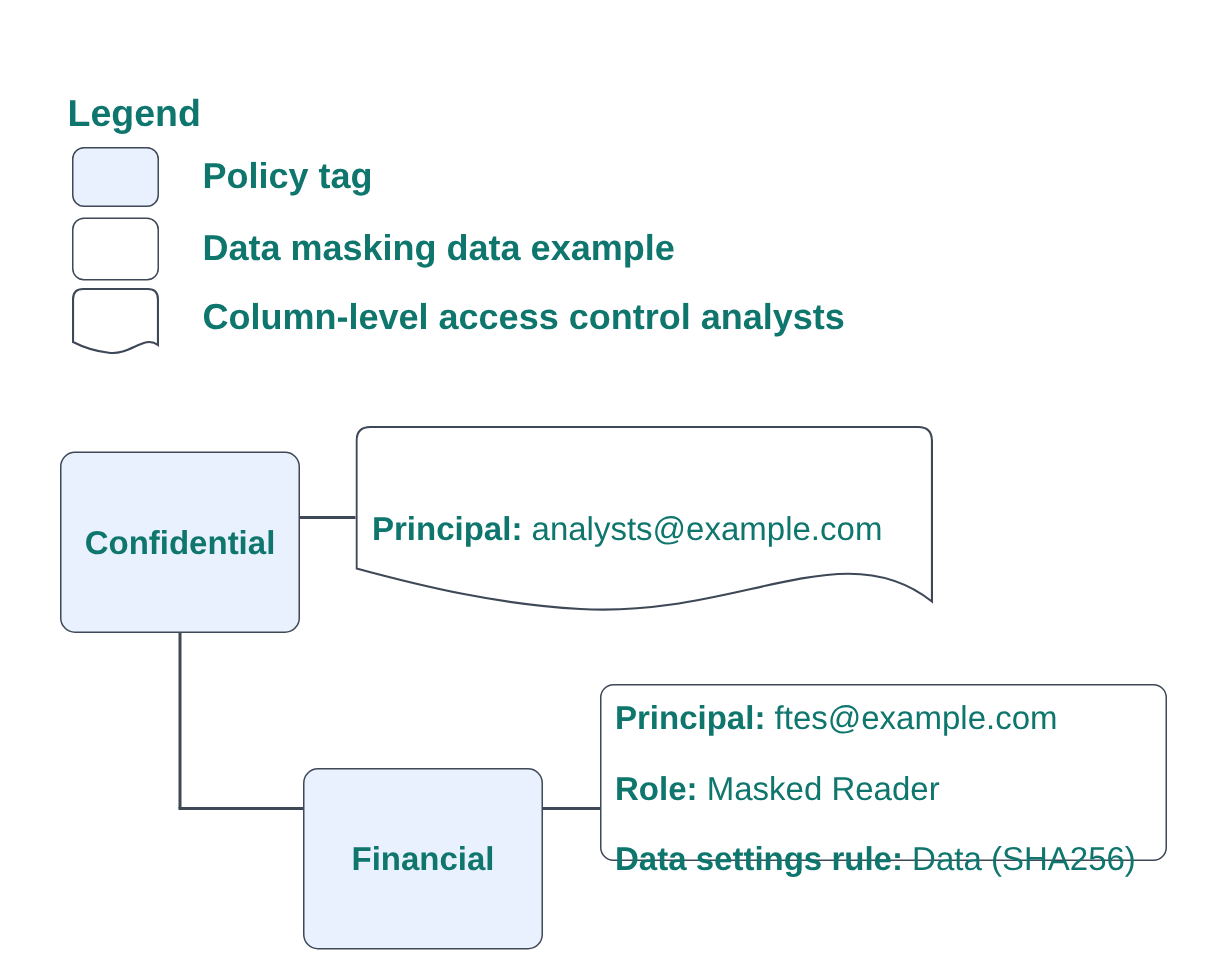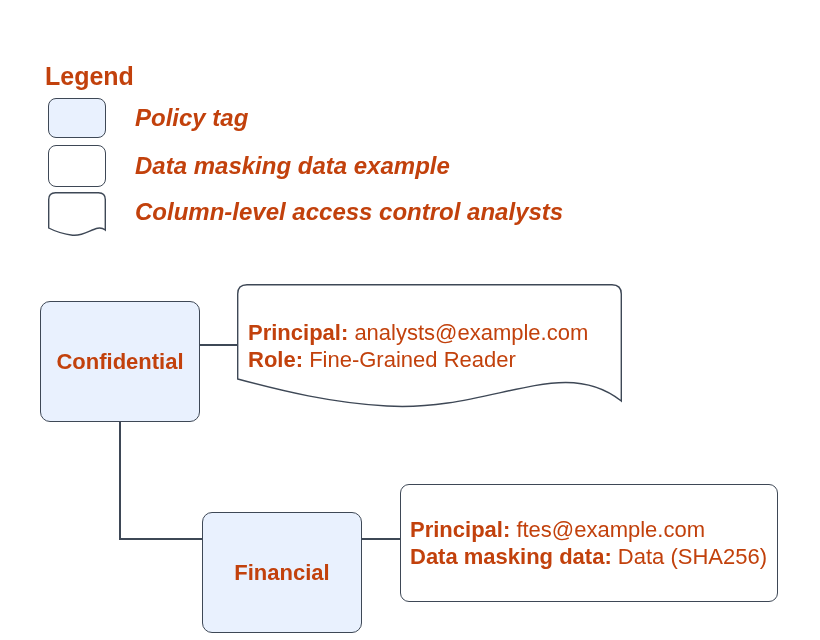--- a/index.html
+++ b/index.html
@@ -1,47 +1,47 @@
 <!DOCTYPE html>
 <html><head>
 <meta charset="utf-8">
 <style>
   html,body{margin:0;padding:0;background:#ffffff;}
   .canvas{
     position:relative;width:801px;height:640px;background:#ffffff;
-    font-family:"Liberation Sans",sans-serif;color:#c2410c;overflow:hidden;
+    font-family:"Liberation Sans",sans-serif;color:#0f766e;overflow:hidden;
   }
   
   .legend-title{position:absolute;left:45px;top:62px;font-size:25px;font-weight:bold;white-space:nowrap;}
   .swatch{position:absolute;left:48px;width:58px;border:1.4px solid #3e4856;border-radius:8px;box-sizing:border-box;}
   .swatch-blue{top:98px;height:40px;background:#e9f1fe;}
   .swatch-white{top:145px;height:42px;background:#ffffff;}
   .swatch-doc{position:absolute;left:48px;top:192px;}
-  .legend-label{position:absolute;left:135px;font-size:24px;font-weight:bold;line-height:28px;white-space:nowrap;font-style:italic;}
+  .legend-label{position:absolute;left:135px;font-size:24px;font-weight:bold;line-height:28px;white-space:nowrap;}
   .ll-1{top:104px;}
   .ll-2{top:152px;}
   .ll-3{top:198px;}
   
   .node{
     position:absolute;width:160px;height:121px;background:#e9f1fe;
     border:1.4px solid #3e4856;border-radius:10px;box-sizing:border-box;
     display:flex;align-items:center;justify-content:center;
     font-size:22px;font-weight:bold;margin-top:16px;
   }
   .node-confidential{left:40px;top:285px;}
   .node-financial{left:202px;top:496px;justify-content:center;}
   
   .doc-shape{position:absolute;left:237px;top:284px;}
   .doc-text{position:absolute;left:248px;top:319px;}
   .rect-box{
-    position:absolute;left:400px;top:484px;width:378px;height:118px;
+    position:absolute;left:400px;top:456px;width:378px;height:118px;
     background:#ffffff;border:1.4px solid #3e4856;border-radius:9px;box-sizing:border-box;
     display:flex;flex-direction:column;justify-content:center;padding-left:9px;
   }
-  .row{font-size:22px;line-height:27px;white-space:nowrap;}
+  .row{font-size:22px;line-height:27px;white-space:nowrap;margin-top:20px;}
   .b{font-weight:bold;}
   
   .conn{position:absolute;background:#3e4856;}
   .conn-conf-doc{left:200px;top:344.3px;width:37px;height:1.4px;}
   .conn-vert{left:119.3px;top:405px;width:1.4px;height:134px;}
   .conn-horiz{left:119.3px;top:538.3px;width:83px;height:1.4px;}
   .conn-fin-rect{left:362px;top:538.3px;width:38px;height:1.4px;}
 </style>
 </head>
 <body>
@@ -73,34 +73,34 @@
   </div>
 
   <svg class="doc-shape" width="386" height="127" viewBox="0 0 386 127">
     <path d="M 10 0.7 L 375 0.7 Q 384.3 0.7 384.3 10 L 384.3 117 C 325 70 255 128 150 122 C 95 119 45 107 0.7 95 L 0.7 10 Q 0.7 0.7 10 0.7 Z" fill="#ffffff" stroke="#3e4856" stroke-width="1.4"></path>
   </svg>
   <div class="doc-text">
     <div class="row">
       <span class="b">Principal:</span>
       <span>analysts@example.com</span>
     </div>
-    <div class="row">
-      <span class="b">Role:</span>
-      <span>Fine-Grained Reader</span>
-    </div>
   </div>
 
   <div class="node node-financial">
     <span>Financial</span>
   </div>
 
   <div class="rect-box">
     <div class="row">
       <span class="b">Principal:</span>
       <span>ftes@example.com</span>
     </div>
     <div class="row">
-      <span class="b">Data masking data:</span>
+      <span class="b">Role:</span>
+      <span>Masked Reader</span>
+    </div>
+    <div class="row">
+      <span class="b">Data settings rule:</span>
       <span>Data (SHA256)</span>
     </div>
   </div>
 
 </div>
 
 </body></html>

